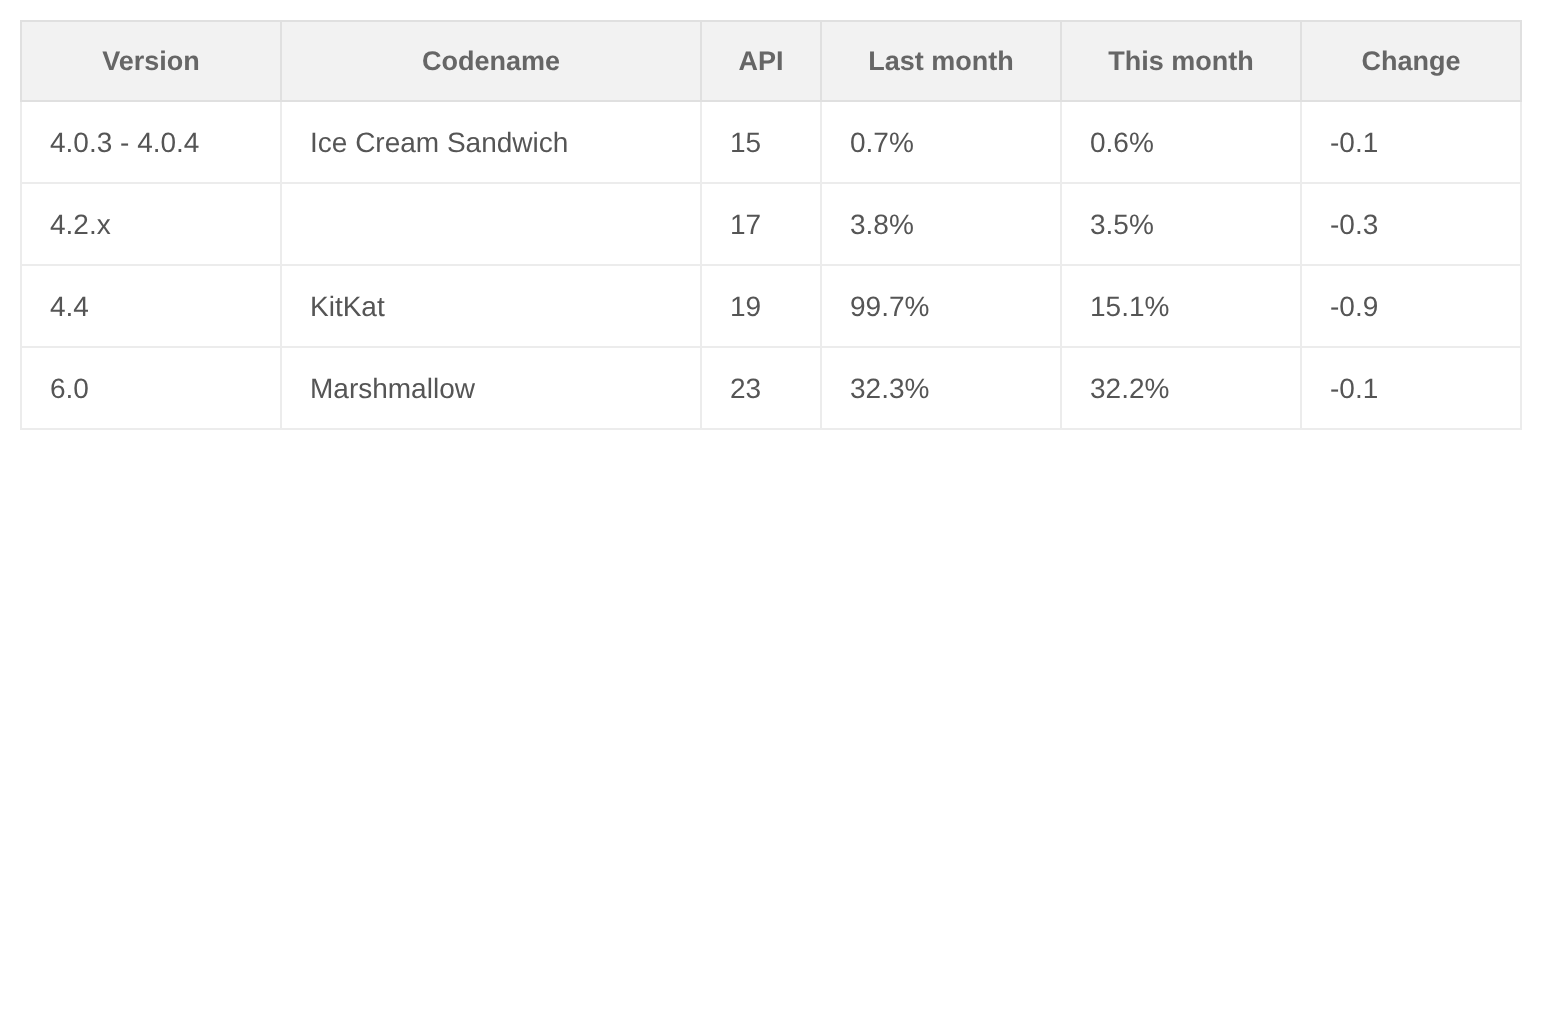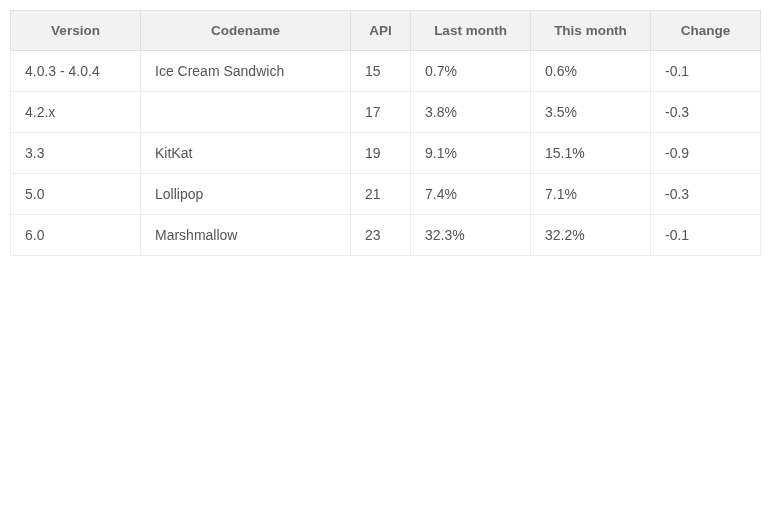--- a/index.html
+++ b/index.html
@@ -74,34 +74,26 @@
     </tr>
     <tr>
       <td>4.2.x</td>
       <td></td>
       <td>17</td>
       <td>3.8%</td>
       <td>3.5%</td>
       <td>-0.3</td>
     </tr>
     <tr>
-      <td>3.3</td>
+      <td>4.4</td>
       <td>KitKat</td>
       <td>19</td>
-      <td>9.1%</td>
+      <td>99.7%</td>
       <td>15.1%</td>
       <td>-0.9</td>
-    </tr>
-    <tr>
-      <td>5.0</td>
-      <td>Lollipop</td>
-      <td>21</td>
-      <td>7.4%</td>
-      <td>7.1%</td>
-      <td>-0.3</td>
     </tr>
     <tr>
       <td>6.0</td>
       <td>Marshmallow</td>
       <td>23</td>
       <td>32.3%</td>
       <td>32.2%</td>
       <td>-0.1</td>
     </tr>
   </tbody>

